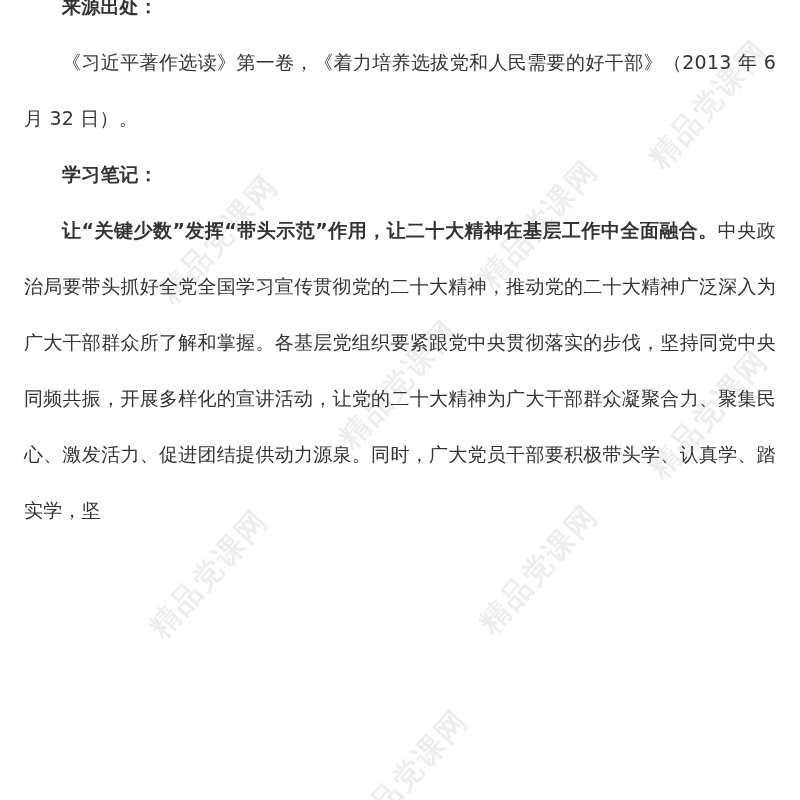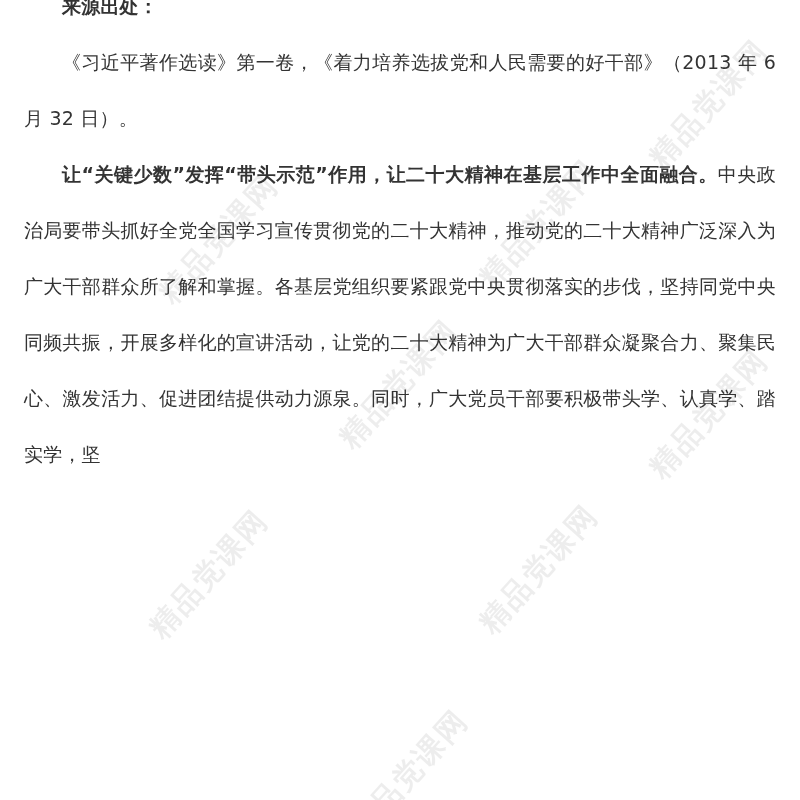--- a/index.html
+++ b/index.html
@@ -63,14 +63,15 @@
   <span class="wm" style="left:640px; top:460px;">精品党课网</span>
   <span class="wm" style="left:140px; top:620px;">精品党课网</span>
   <span class="wm" style="left:470px; top:615px;">精品党课网</span>
   <span class="wm" style="left:340px; top:820px;">精品党课网</span>
   <span class="wm" style="left:640px; top:150px;">精品党课网</span>
 </div>
 
 <div class="page">
   <p class="para heading">来源出处：</p>
   <p class="para">《习近平著作选读》第一卷，《着力培养选拔党和人民需要的好干部》（2013 年 6 月 32 日）。</p>
+  <p class="para heading">学习笔记：</p>
   <p class="para"><span class="lead">让“关键少数”发挥“带头示范”作用，让二十大精神在基层工作中全面融合。</span><span>中央政治局要带头抓好全党全国学习宣传贯彻党的二十大精神，推动党的二十大精神广泛深入为广大干部群众所了解和掌握。各基层党组织要紧跟党中央贯彻落实的步伐，坚持同党中央同频共振，开展多样化的宣讲活动，让党的二十大精神为广大干部群众凝聚合力、聚集民心、激发活力、促进团结提供动力源泉。同时，广大党员干部要积极带头学、认真学、踏实学，坚</span></p>
 </div>
 
 </body></html>

